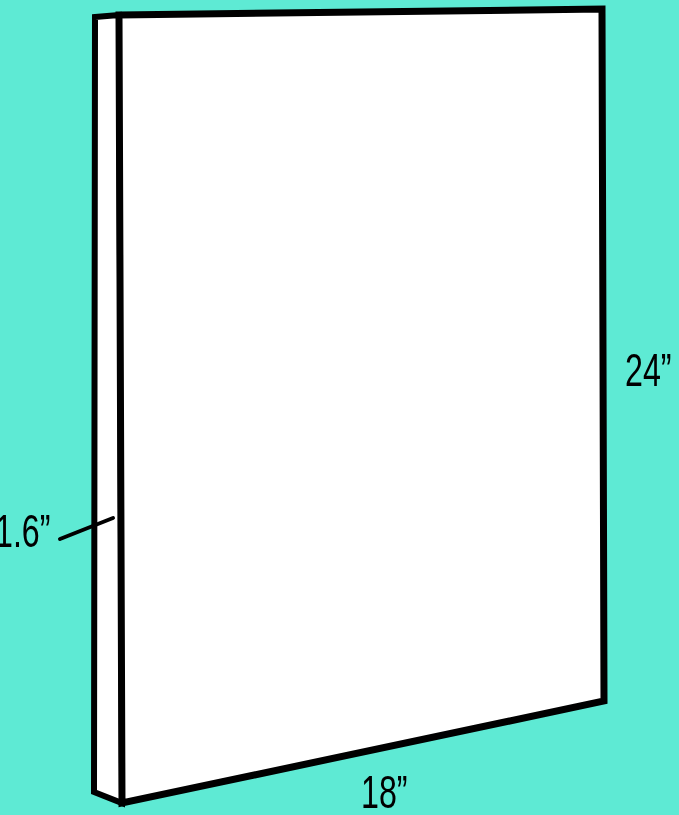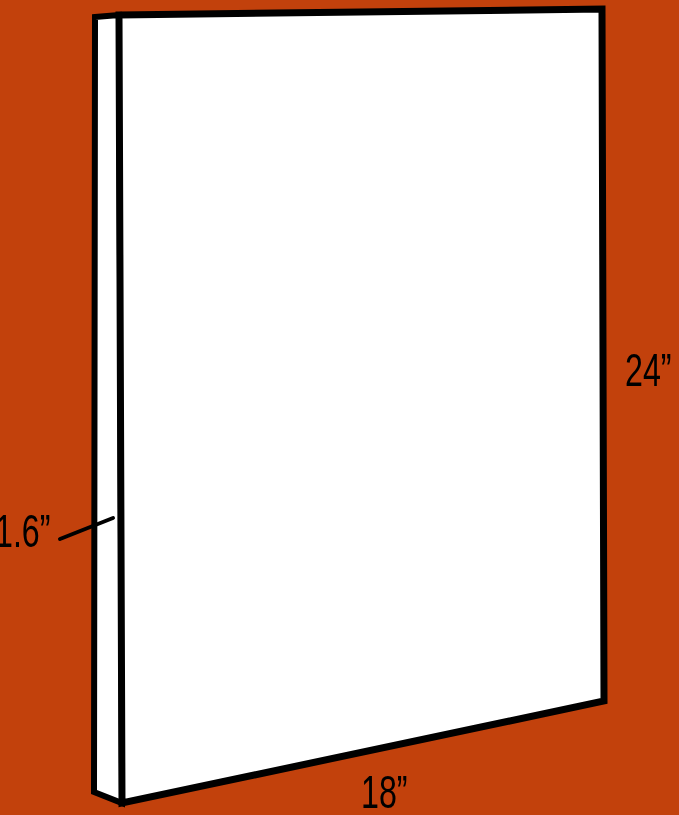--- a/index.html
+++ b/index.html
@@ -4,21 +4,21 @@
 <style>
   html, body {
     margin: 0;
     padding: 0;
     background: #ffffff;
   }
   .stage {
     position: relative;
     width: 679px;
     height: 815px;
-    background: #c2410c;
+    background: #5eead4;
     overflow: hidden;
     font-family: "Liberation Sans", sans-serif;
   }
   .drawing {
     position: absolute;
     left: 0;
     top: 0;
     width: 679px;
     height: 815px;
   }

